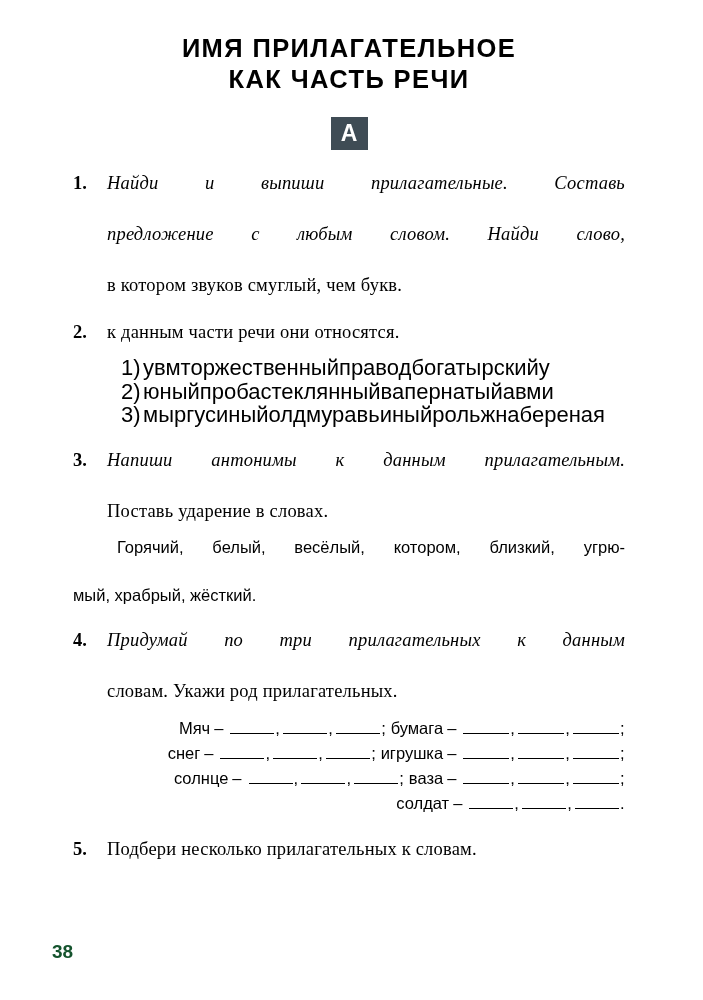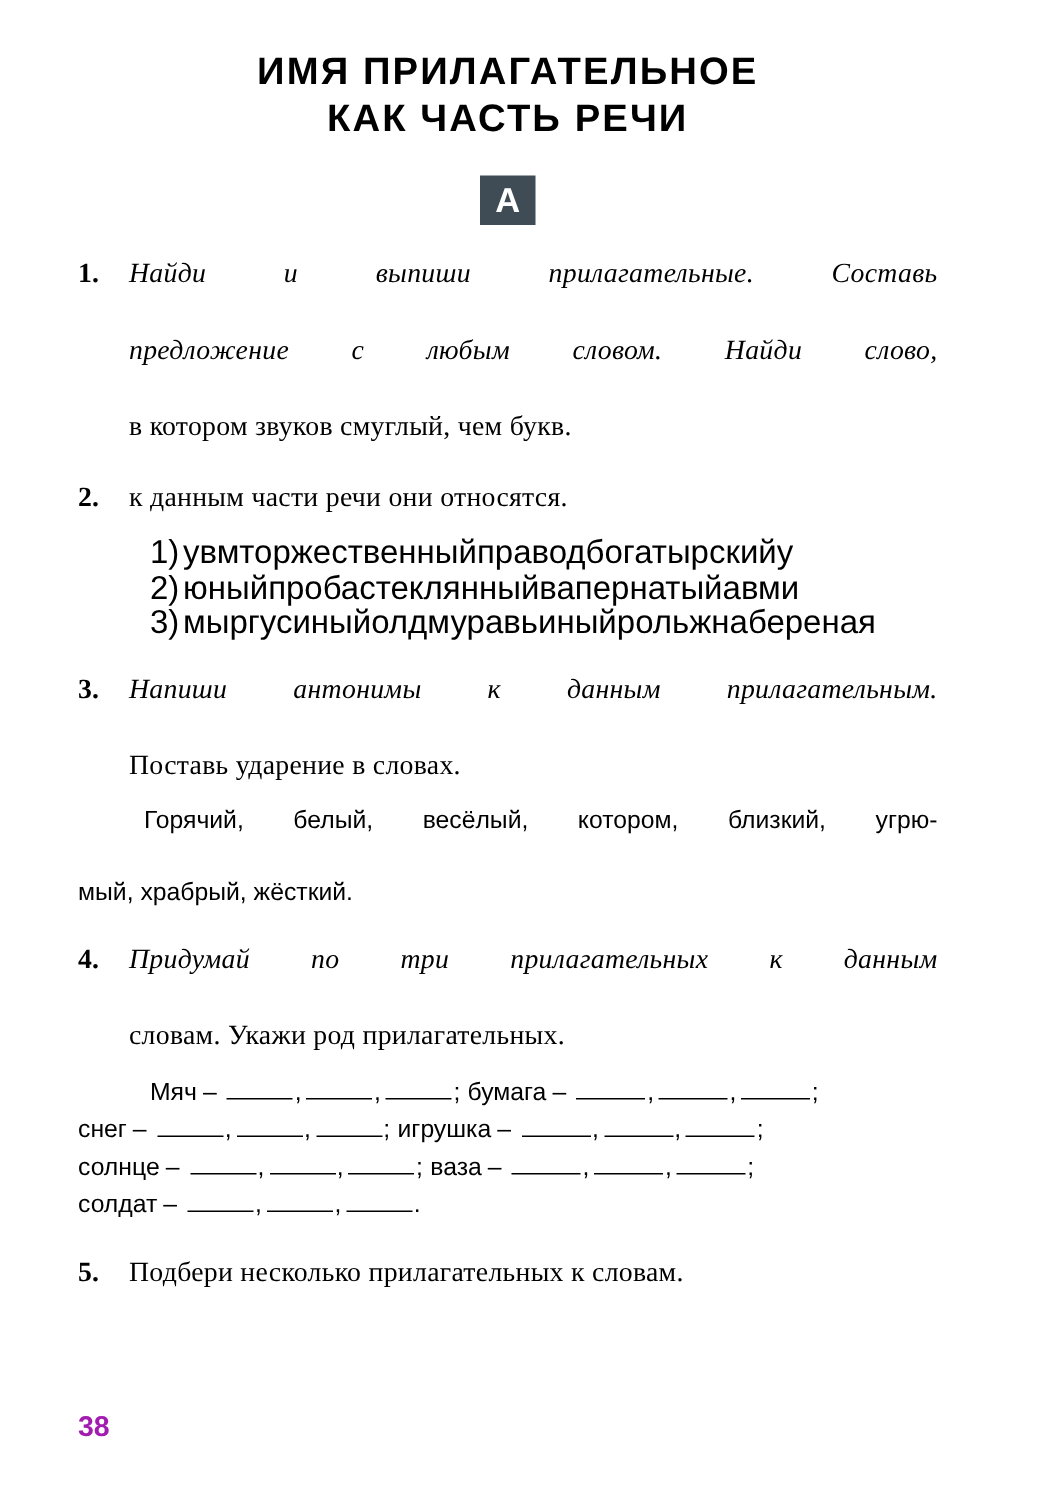--- a/index.html
+++ b/index.html
@@ -12,21 +12,21 @@
     background: #ffffff;
     color: #000000;
     font-family: "Liberation Serif", serif;
     position: relative;
     overflow: hidden;
   }
   .page {
     width: 677px;
     height: 1000px;
     box-sizing: border-box;
-    padding: 0 52px 0 52px;
+    padding: 0 52px 0 73px;
     position: relative;
   }
 
   
   .title-block {
     text-align: center;
     padding-top: 33px;
   }
   .title-line {
     font-family: "Liberation Sans", sans-serif;
@@ -138,20 +138,21 @@
     display: inline-block;
     min-width: 22px;
   }
 
   
   .blanks {
     font-family: "Liberation Sans", sans-serif;
     font-size: 16.5px;
     line-height: 25px;
     margin-top: 11px;
+    text-align: right;
   }
   .bl-line {
     display: block;
     white-space: nowrap;
   }
   .bl-line.first {
     padding-left: 48px;
   }
   .blank {
     display: inline-block;
@@ -172,21 +173,21 @@
   }
 
   
   .page-number {
     position: absolute;
     left: 52px;
     bottom: 37px;
     font-family: "Liberation Sans", sans-serif;
     font-weight: bold;
     font-size: 19px;
-    color: #a21caf;
+    color: #14532d;
   }
 </style>
 </head>
 <body>
 
 <div class="page">
 
   <div class="title-block">
     <div class="title-line">ИМЯ ПРИЛАГАТЕЛЬНОЕ</div>
     <div class="title-line">КАК ЧАСТЬ РЕЧИ</div>

